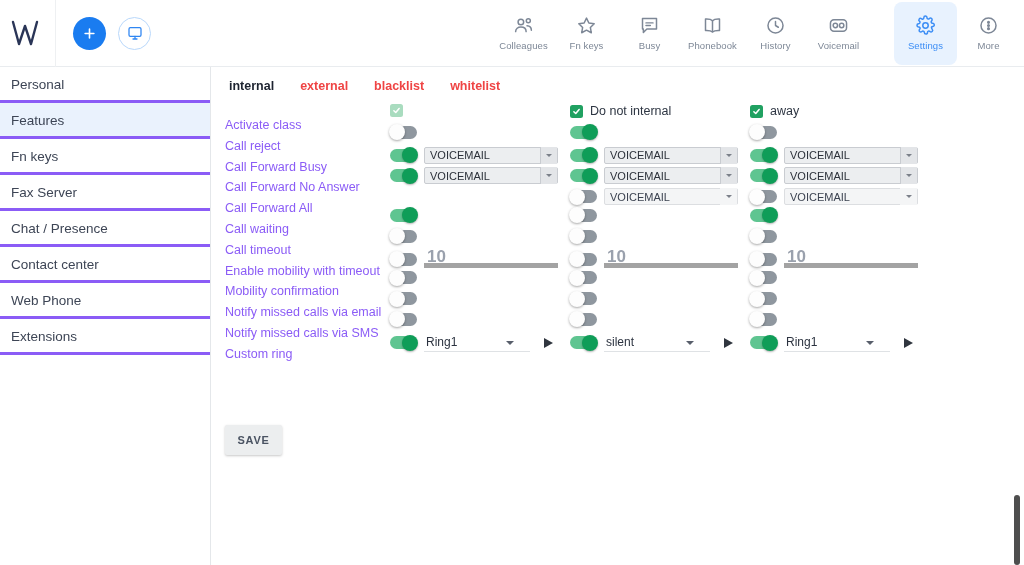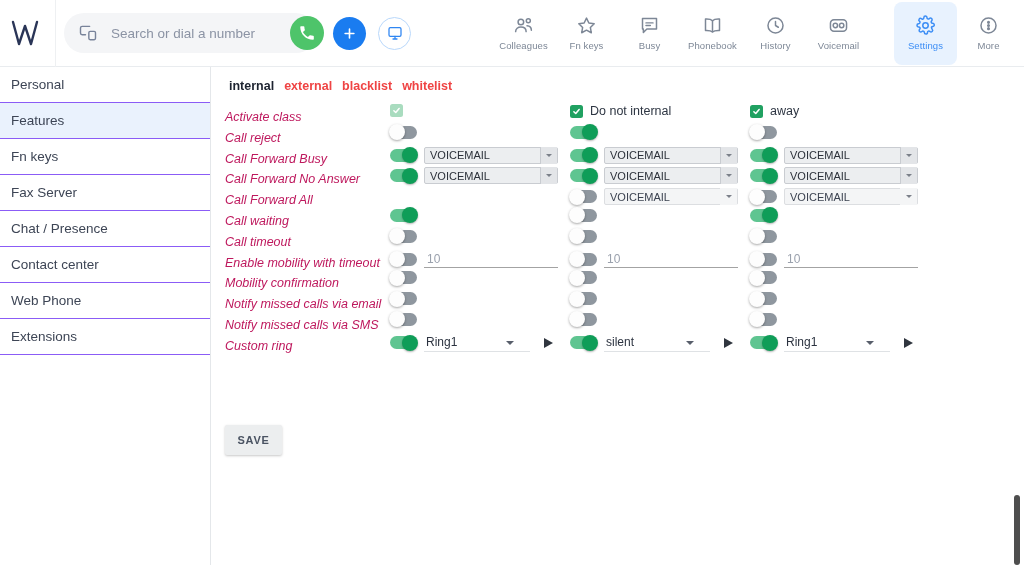--- a/index.html
+++ b/index.html
@@ -88,48 +88,47 @@
     position: absolute; left: 0; top: 67px;
     width: 211px; height: 498px;
     background: #ffffff;
     border-right: 1px solid #e4e7ea;
   }
   .side-item {
     height: 36px; line-height: 36px;
     padding-left: 11px;
     font-size: 13.5px; color: #3d4555;
     cursor: pointer;
-    border-bottom: 1px solid #8b5cf6;
+    border-bottom: 3px solid #8b5cf6;
   }
   .side-item.active { background: #eaf2fd; }
 
   
   #main {
     position: absolute; left: 212px; top: 67px;
     width: 812px; height: 498px;
     background: #fff;
     overflow: hidden;
   }
 
   #tabs {
     position: absolute; left: 17px; top: 12px;
-    display: flex; gap: 10px; align-items: baseline;
+    display: flex; gap: 26px; align-items: baseline;
   }
   .tab { font-size: 12.5px; color: #ef4444; cursor: pointer; font-weight: 700; }
   .tab.active { color: #1d2330; }
 
   #grid { position: absolute; left: 0; top: 35px; width: 812px; }
 
   .row { position: relative; height: 20.8px; }
 
   .rlabel {
-    position: absolute; left: 13px; top: 8px;
-    font-size: 12.5px; color: #be185d;
+    position: absolute; left: 13px; top: 16px;
+    font-size: 12.5px; color: #8b5cf6;
     white-space: nowrap;
-    font-style: italic;
   }
 
   .cell { position: absolute; top: 0; height: 20.8px; }
   .c0 { left: 178px; width: 168px; }
   .c1 { left: 358px; width: 168px; }
   .c2 { left: 538px; width: 168px; }
 
   
   .hdr { display: flex; align-items: center; gap: 7px; padding-top: 2px; }
   .cbox {
@@ -206,24 +205,24 @@
     display: flex; align-items: center; justify-content: center;
   }
   .cfa .arrowbox i {
     border-left: 3.2px solid transparent; border-right: 3.2px solid transparent;
     border-top: 3.8px solid #7b8089; display: block;
   }
 
   
   .uline {
     flex: 1 1 auto; height: 17px;
-    border-bottom: 1px solid #a3a3a3;
+    border-bottom: 5px solid #a3a3a3;
     display: flex; align-items: center;
-    font-size: 12px; color: #9aa1ad;
-    padding-left: 3px; min-width: 0;
+    font-size: 17px; color: #9aa1ad;
+    padding-left: 3px; min-width: 0; font-weight: bold;
   }
 
   
   .ringsel {
     flex: 1 1 auto; height: 18px;
     border-bottom: 1px solid #dfe2e5;
     display: flex; align-items: center;
     font-size: 12px; color: #2c3340; position: relative;
     padding-left: 2px; min-width: 0; cursor: pointer;
   }
@@ -263,34 +262,20 @@
 <body>
 
 <div id="topbar">
 
   <div id="logo">
     <svg width="36" height="32" viewBox="0 0 36 32" fill="none" aria-hidden="true">
       <path d="M3 5 L9 27 L15 9 L21 27 L27 5" stroke="#2a3557" stroke-width="2.4" stroke-linecap="round" stroke-linejoin="round" fill="none"></path>
     </svg>
   </div>
 
-  <div id="searchwrap">
-    <span id="devices-icon">
-      <svg viewBox="0 0 24 24" fill="none" stroke="currentColor" stroke-width="1.7" stroke-linecap="round" stroke-linejoin="round">
-        <path d="M14 4H5a2 2 0 0 0-2 2v6a2 2 0 0 0 2 2h4"></path>
-        <rect x="13" y="10" width="8" height="10" rx="1.6"></rect>
-      </svg>
-    </span>
-    <input id="search-input" type="text" placeholder="Search or dial a number" style="">
-    <button id="call-btn">
-      <svg viewBox="0 0 24 24" fill="currentColor" aria-hidden="true">
-        <path d="M6.6 10.8c1.4 2.8 3.8 5.1 6.6 6.6l2.2-2.2c.3-.3.7-.4 1-.2 1.2.4 2.4.6 3.7.6.6 0 1 .4 1 1V20c0 .6-.4 1-1 1C10.7 21 3 13.3 3 3.9c0-.6.4-1 1-1h3.5c.6 0 1 .4 1 1 0 1.3.2 2.5.6 3.7.1.3 0 .7-.2 1l-2.3 2.2z"></path>
-      </svg>
-    </button>
-  </div>
 
   <button id="plus-btn">
     <svg width="15" height="15" viewBox="0 0 24 24" fill="none" stroke="currentColor" stroke-width="2.6" stroke-linecap="round" aria-hidden="true">
       <path d="M12 5v14M5 12h14"></path>
     </svg>
   </button>
 
   <button id="screen-btn">
     <svg width="16" height="16" viewBox="0 0 24 24" fill="none" stroke="currentColor" stroke-width="1.9" stroke-linecap="round" stroke-linejoin="round" aria-hidden="true">
       <rect x="3" y="4" width="18" height="13" rx="2"></rect>

